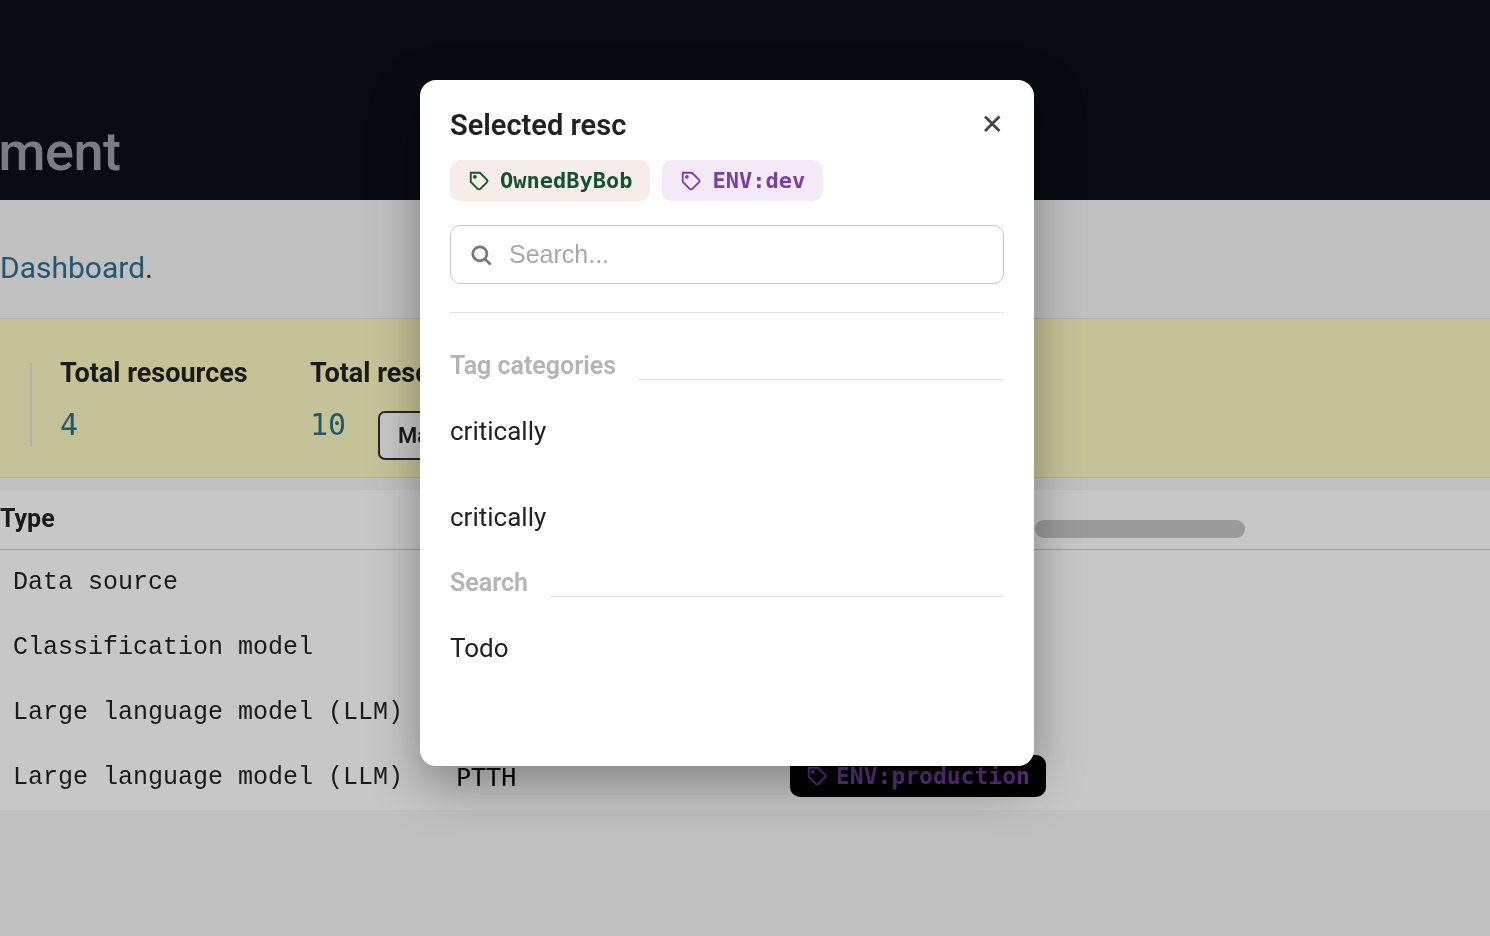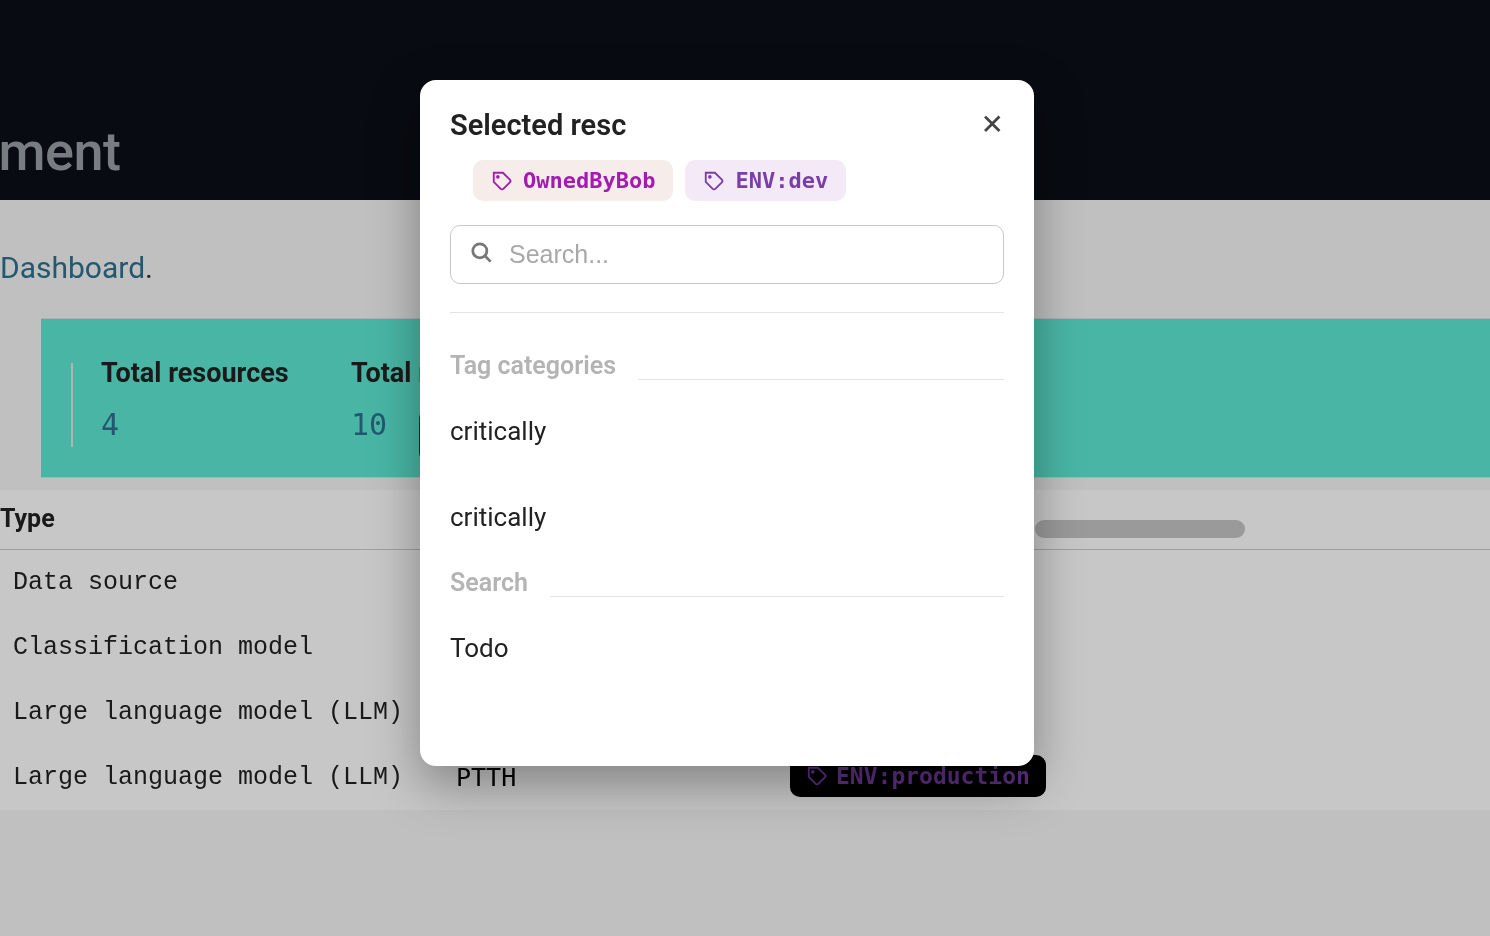--- a/index.html
+++ b/index.html
@@ -21,21 +21,21 @@
     position: absolute; top: 200px; left: 0; right: 0; bottom: 0;
     background: #f6f6f6;
   }
   .bg-dashboard {
     position: absolute; top: 250px; left: 0;
     font-size: 30px; color: #2e718e;
   }
   .bg-dashboard-dot { color: #333; }
   .bg-stats-card {
     position: absolute; top: 318px; left: 0; right: 0; height: 160px;
-    background: #5eead4; border-top: 1px solid #e2e2e2; border-bottom: 1px solid #e2e2e2; margin-left: 41px;
+    background: #fef9c3; border-top: 1px solid #e2e2e2; border-bottom: 1px solid #e2e2e2;
   }
   .bg-stat { position: absolute; top: 38px; }
   .bg-stat-1 { left: 60px; }
   .bg-stat-2 { left: 310px; }
   .bg-stat-label { font-size: 27px; font-weight: 700; color: #222; }
   .bg-stat-val { font-size: 30px; color: #2e718e; margin-top: 18px; font-family: ui-monospace, SFMono-Regular, Menlo, monospace;}
   .bg-stat-divider { position:absolute; left:30px; top:44px; bottom:30px; width:2px; background:#e6e6e6; }
   .bg-stat-btn {
     position: absolute; left: 378px; top: 92px;
     border: 2px solid #333; border-radius: 7px; padding: 10px 18px;
@@ -87,26 +87,26 @@
   .modal-title { font-size: 29px; font-weight: 600; color: #222; }
   .close-x { font-size: 28px; color: #444; cursor: pointer; line-height:1; user-select:none; font-weight:300; }
   .chips { display:flex; gap: 12px; margin-top: 18px; flex-wrap:wrap; }
   .chip {
     display: inline-flex; align-items: center; gap: 10px;
     padding: 8px 18px; border-radius: 10px;
     font-family: ui-monospace, SFMono-Regular, Menlo, monospace;
     font-size: 22px; font-weight: 600;
     cursor: pointer;
   }
-  .chip-owned { background: #f6ece9; color: #a21caf; margin-left: 23px; }
+  .chip-owned { background: #f6ece9; color: #14532d; }
   .chip-env   { background: #f3e9f7; color: #7a3ea8; }
 
   .search-wrap { margin-top: 24px; }
   .search {
-    display:flex; align-items:flex-start; gap: 14px;
+    display:flex; align-items:flex-end; gap: 14px;
     border: 1px solid #c9c9c9; border-radius: 10px;
     padding: 14px 18px; background:#fff;
   }
   .search input {
     border:none; outline:none; font-size: 25px; color:#333; width: 100%;
     background: transparent;
   }
   .search input::placeholder { color: #a8a8a8; }
   .mag { color:#777; flex-shrink:0; }
   .modal-divider { height:1px; background:#e4e4e4; margin-top: 28px; }

